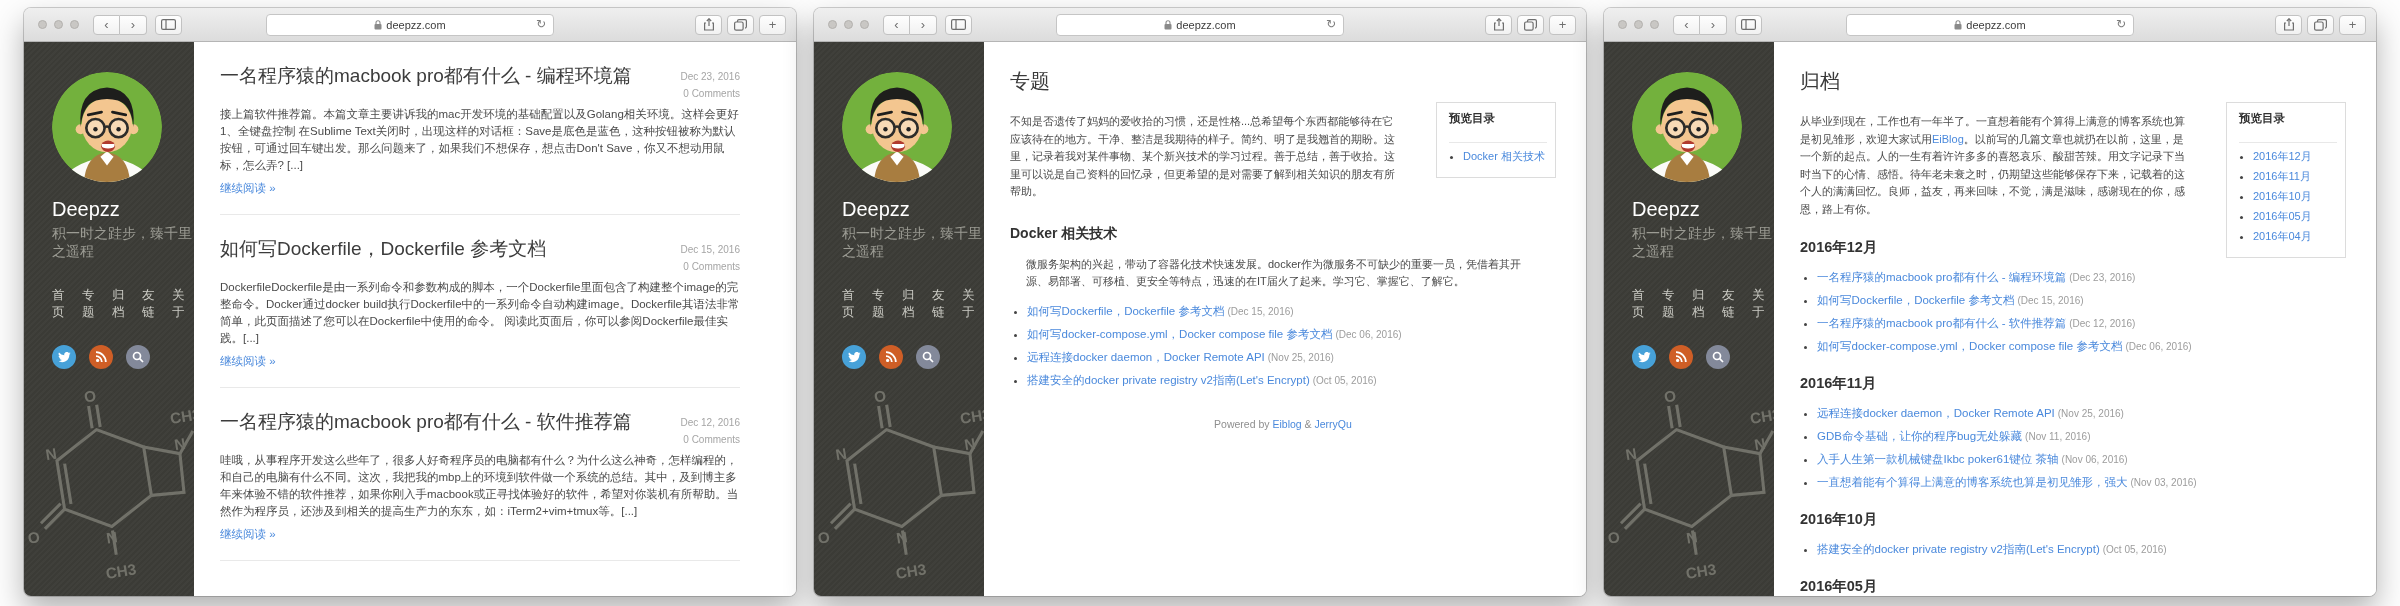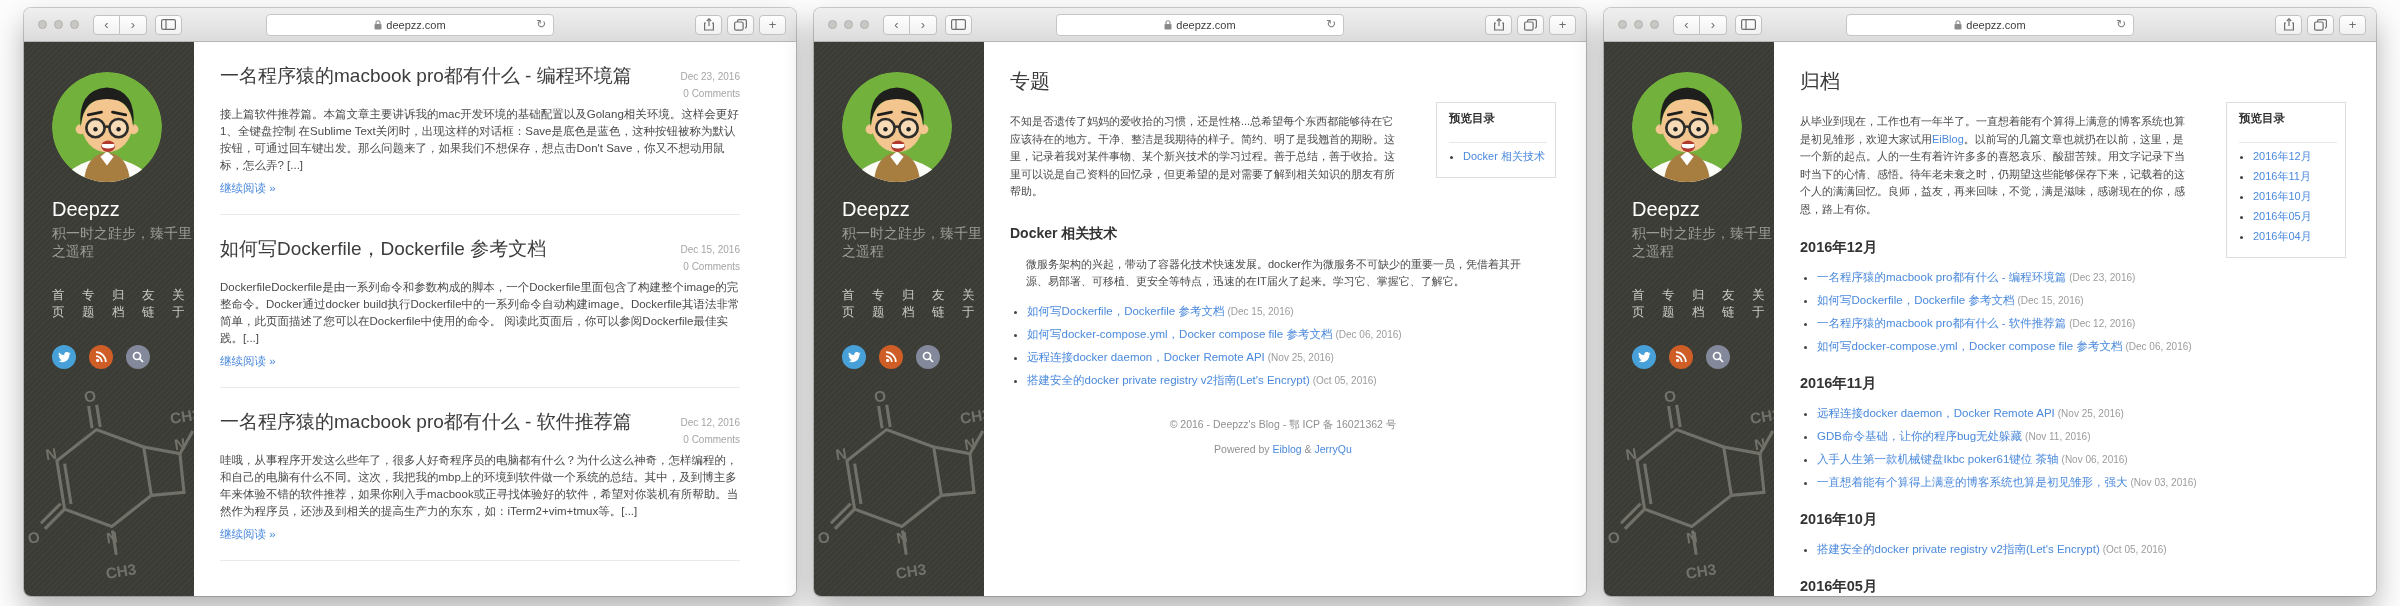--- a/index.html
+++ b/index.html
@@ -381,21 +381,20 @@
           <p class="intro wtopics">不知是否遗传了妈妈的爱收拾的习惯，还是性格...总希望每个东西都能够待在它应该待在的地方。干净、整洁是我期待的样子。简约、明了是我翘首的期盼。这里，记录着我对某件事物、某个新兴技术的学习过程。善于总结，善于收拾。这里可以说是自己资料的回忆录，但更希望的是对需要了解到相关知识的朋友有所帮助。</p>
           <h3 class="sec-title">Docker 相关技术</h3>
           <p class="sec-body">微服务架构的兴起，带动了容器化技术快速发展。docker作为微服务不可缺少的重要一员，凭借着其开源、易部署、可移植、更安全等特点，迅速的在IT届火了起来。学习它、掌握它、了解它。</p>
           <ul class="linklist">
             <li><a>如何写Dockerfile，Dockerfile 参考文档</a><span class="ldate">(Dec 15, 2016)</span></li>
             <li><a>如何写docker-compose.yml，Docker compose file 参考文档</a><span class="ldate">(Dec 06, 2016)</span></li>
             <li><a>远程连接docker daemon，Docker Remote API</a><span class="ldate">(Nov 25, 2016)</span></li>
             <li><a>搭建安全的docker private registry v2指南(Let's Encrypt)</a><span class="ldate">(Oct 05, 2016)</span></li>
           </ul>
           <div class="site-footer">
-            <div>© 2016 - Deepzz's Blog - 鄂 ICP 备 16021362 号</div>
             <div class="f2">
               <span>Powered by </span><a>Eiblog</a><span> &amp; </span><a>JerryQu</a>
             </div>
           </div>
         </div>
       </main>
     </div>
   </div>
 
   <div class="window w3">

